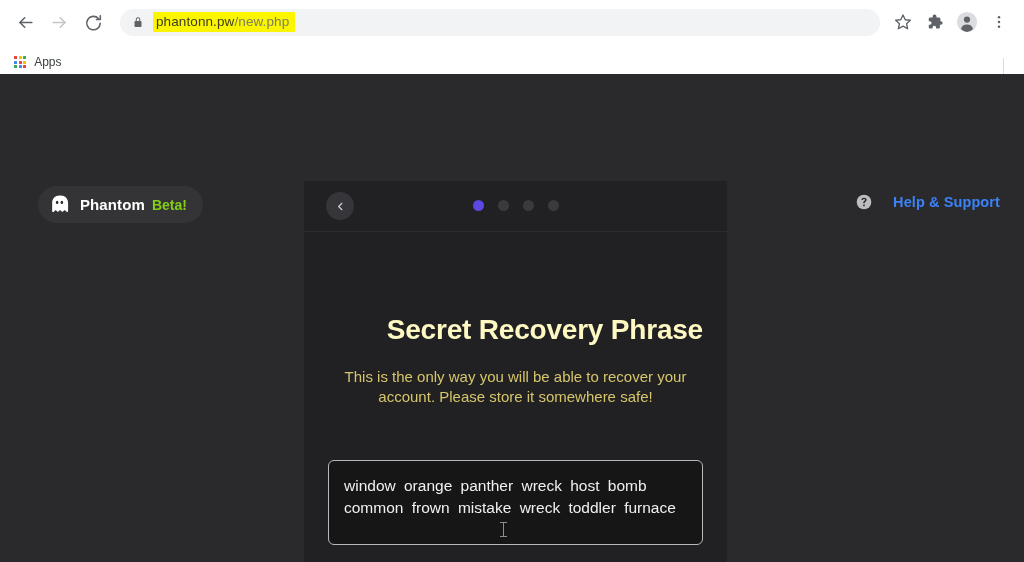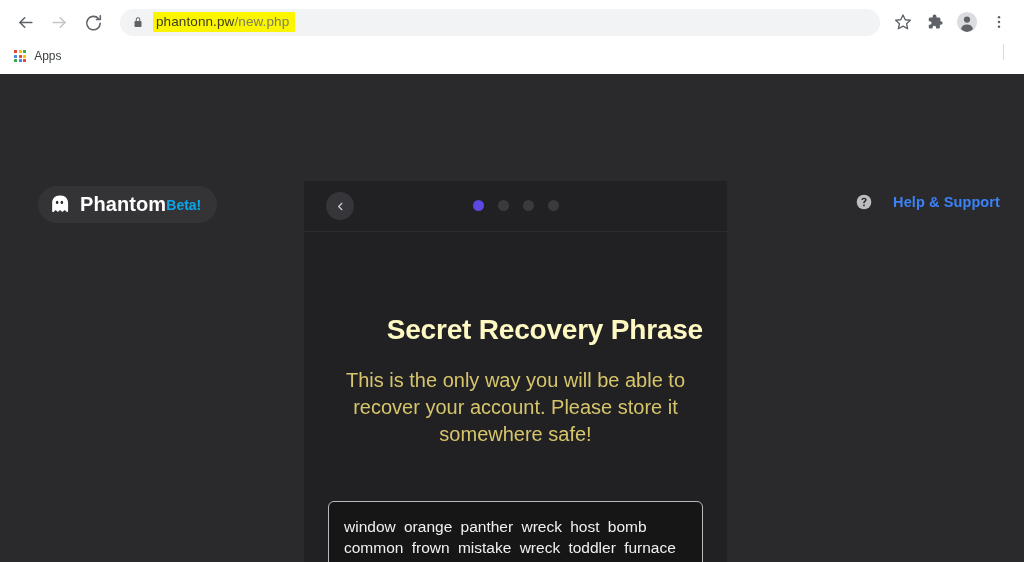--- a/index.html
+++ b/index.html
@@ -79,21 +79,21 @@
     display: flex;
     align-items: center;
     justify-content: center;
     flex: 0 0 auto;
     margin-left: 2px;
   }
 
   .bookmarks-bar {
     height: 30px;
     display: flex;
-    align-items: flex-start;
+    align-items: flex-end;
     padding: 0 8px 0 8px;
     box-sizing: border-box;
     background: #ffffff;
     position: relative;
   }
   .bm-item {
     display: flex;
     align-items: center;
     height: 24px;
     padding: 0 6px;
@@ -145,28 +145,29 @@
     box-sizing: border-box;
   }
   .ghost {
     width: 21px;
     height: 21px;
     margin-right: 10px;
     flex: 0 0 auto;
   }
   .brand-name {
     color: #ffffff;
-    font-size: 20px;
+    font-size: 15px;
     font-weight: bold;
     letter-spacing: .1px;
   }
   .brand-beta {
-    color: #0ea5e9;
+    color: #84cc16;
     font-size: 14px;
     font-weight: bold;
+    margin-left: 7px;
   }
 
   .help {
     position: absolute;
     right: 24px;
     top: 120px;
     display: flex;
     align-items: center;
   }
   .help-icon {
@@ -237,21 +238,21 @@
     color: #fef9c3;
     font-size: 28px;
     font-weight: bold;
     text-align: right;
     margin-top: 83px;
     letter-spacing: -.2px;
     line-height: 1.1;
   }
   .warning {
     color: #d6c56b;
-    font-size: 20px;
+    font-size: 15px;
     text-align: center;
     line-height: 1.35;
     margin-top: 21px;
     padding: 0 4px;
   }
   .seed-box {
     margin-top: 53px;
     border: 1.5px solid #b9b9bc;
     border-radius: 6px;
     background: #161617;

